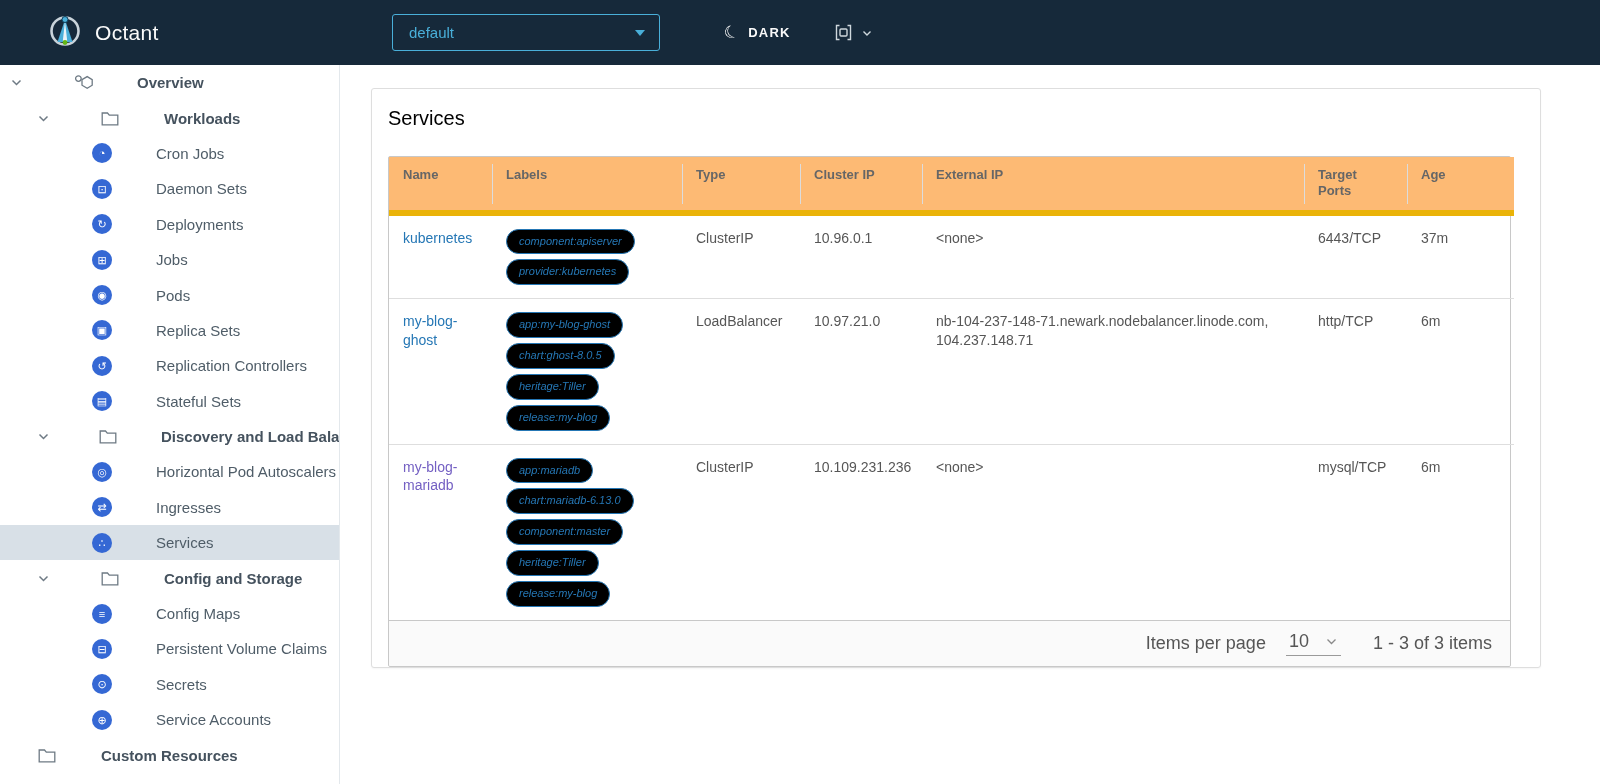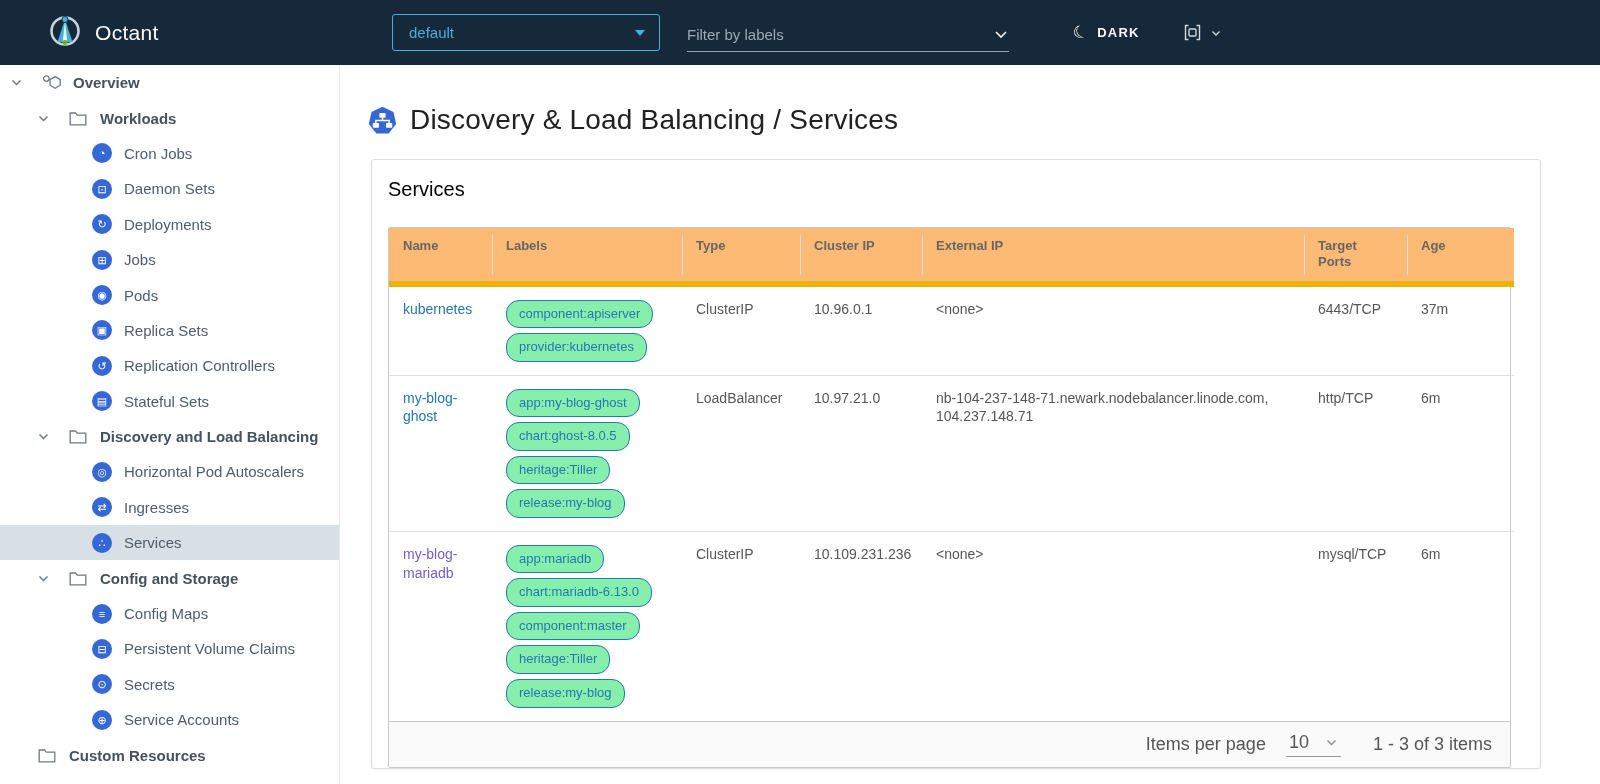--- a/index.html
+++ b/index.html
@@ -37,21 +37,21 @@
   .theme-toggle { margin-left:64px; display:flex; align-items:center; gap:9px; color:#fafafa; cursor:pointer; flex:none; }
   .moon { font-size:17px; line-height:1; transform:rotate(-18deg); }
   .theme-label { font-size:13px; font-weight:bold; letter-spacing:1.2px; }
   .context-sel { margin-left:44px; display:flex; align-items:center; gap:9px; color:#e3eaef; font-size:15px; cursor:pointer; flex:none; }
 
   
   .sidebar {
     position:absolute; top:65px; left:0; width:340px; bottom:0;
     background:#fff; border-right:1px solid #e3e8ec; padding-top:0; overflow:hidden;
   }
-  .nav-row { height:35.4px; display:flex; align-items:center; cursor:pointer; font-size:15px; }
+  .nav-row { height:35.4px; display:flex; align-items:center; cursor:pointer; font-size:15px;gap:32px; }
   .nav-row.lvl0 { padding-left:10px; }
   .nav-row.lvl1 { padding-left:37px; }
   .nav-row.lvl2 { padding-left:92px; }
   .nav-row.selected { background:var(--selected-nav-bg,#d8e0e7); }
   .nav-chevron { width:14px; margin-right:17px; display:flex; align-items:center; }
   .nav-icn { width:20px; margin-right:12px; display:flex; align-items:center; justify-content:center; }
   .kicon {
     width:20px; height:20px; border-radius:50%;
     background:var(--k8s-icon-blue,#3568d4); color:#fff;
     font-size:11px; line-height:20px; text-align:center; flex:none;
@@ -84,22 +84,22 @@
   table.services tbody td {
     padding:13px 14px; vertical-align:top; border-top:1px solid #dedede; color:#565656; line-height:1.35;
   }
   table.services tbody tr:first-child td { border-top:6px solid #eab308; }
   .name-link { color:var(--link,#2577b5); text-decoration:none; cursor:pointer; word-break:break-word; }
   .name-link.visited { color:var(--visited-link,#7460c3); }
   .pill-row { margin-bottom:5px; }
   .pill-row:last-child { margin-bottom:0; }
   .pill {
     display:inline-block; border:1px solid var(--link,#2577b5); color:var(--link,#2577b5);
-    border-radius:13px; padding:4px 12px 5px; font-size:13px; background:#86efac;
-    white-space:nowrap; cursor:pointer;
+    border-radius:13px; padding:4px 12px 5px; font-size:11px; background:#000000;
+    white-space:nowrap; cursor:pointer;font-style:italic;
   }
   .dg-footer {
     display:flex; justify-content:flex-end; align-items:center;
     background:#fafafa; border-top:1px solid #c8c8c8; height:46px;
     font-size:18px; color:#565656; padding-right:16px;
     border-radius:0 0 2px 2px;
   }
   .pp-label { margin-right:20px; }
   .page-size {
     display:flex; align-items:center; gap:16px;
@@ -124,28 +124,20 @@
         </svg>
       </span>
       <span class="brand-name">Octant</span>
     </div>
 
     <div class="ns-select">
       <span>default</span>
       <span class="caret-down"></span>
     </div>
 
-    <div class="label-filter">
-      <span>Filter by labels</span>
-      <span style="display:flex;">
-        <svg width="16" height="16" viewBox="0 0 16 16">
-            <path d="M3 6l5 5 5-5" fill="none" stroke="#f2f5f7" stroke-width="1.6"></path>
-          </svg>
-      </span>
-    </div>
 
     <div class="theme-toggle">
       <span class="moon">☾</span>
       <span class="theme-label">DARK</span>
     </div>
 
     <div class="context-sel">
       <span style="display:flex;">
         <svg width="17" height="17" viewBox="0 0 17 17">
           <path d="M4.5 1.5H1.5v14h3" fill="none" stroke="#cfd8dd" stroke-width="1.4"></path>
@@ -309,32 +301,20 @@
         <span class="nav-icn">
           <svg width="18" height="15" viewBox="0 0 18 15">
             <path d="M1.2 13.8V2h5.3l1.8 2.2h8.5v9.6z" fill="none" stroke="#6e7a84" stroke-width="1.3"></path>
           </svg>
         </span>
         <span class="nav-label">Custom Resources</span>
       </div>
     </nav>
 
   <main class="content">
-    <div class="page-title">
-      <span style="display:flex;">
-        <svg width="29" height="29" viewBox="0 0 28 28">
-          <polygon points="14,0.8 24.6,5.9 27.2,17.4 19.9,26.6 8.1,26.6 0.8,17.4 3.4,5.9" fill="var(--k8s-icon-blue,#3568d4)"></polygon>
-          <rect x="11" y="6.8" width="6" height="4.6" rx="0.8" fill="#fff"></rect>
-          <rect x="4.6" y="16.4" width="6" height="4.6" rx="0.8" fill="#fff"></rect>
-          <rect x="17.4" y="16.4" width="6" height="4.6" rx="0.8" fill="#fff"></rect>
-          <path d="M14 11.4v2.6M7.6 16.4v-2.4h12.8v2.4" fill="none" stroke="#fff" stroke-width="1.4"></path>
-        </svg>
-      </span>
-      <h1>Discovery &amp; Load Balancing / Services</h1>
-    </div>
 
     <section class="card">
       <div class="card-title">Services</div>
 
       <div class="dg">
         <table class="services">
           <colgroup>
             <col style="width:103px">
               <col style="width:190px">
               <col style="width:118px">

